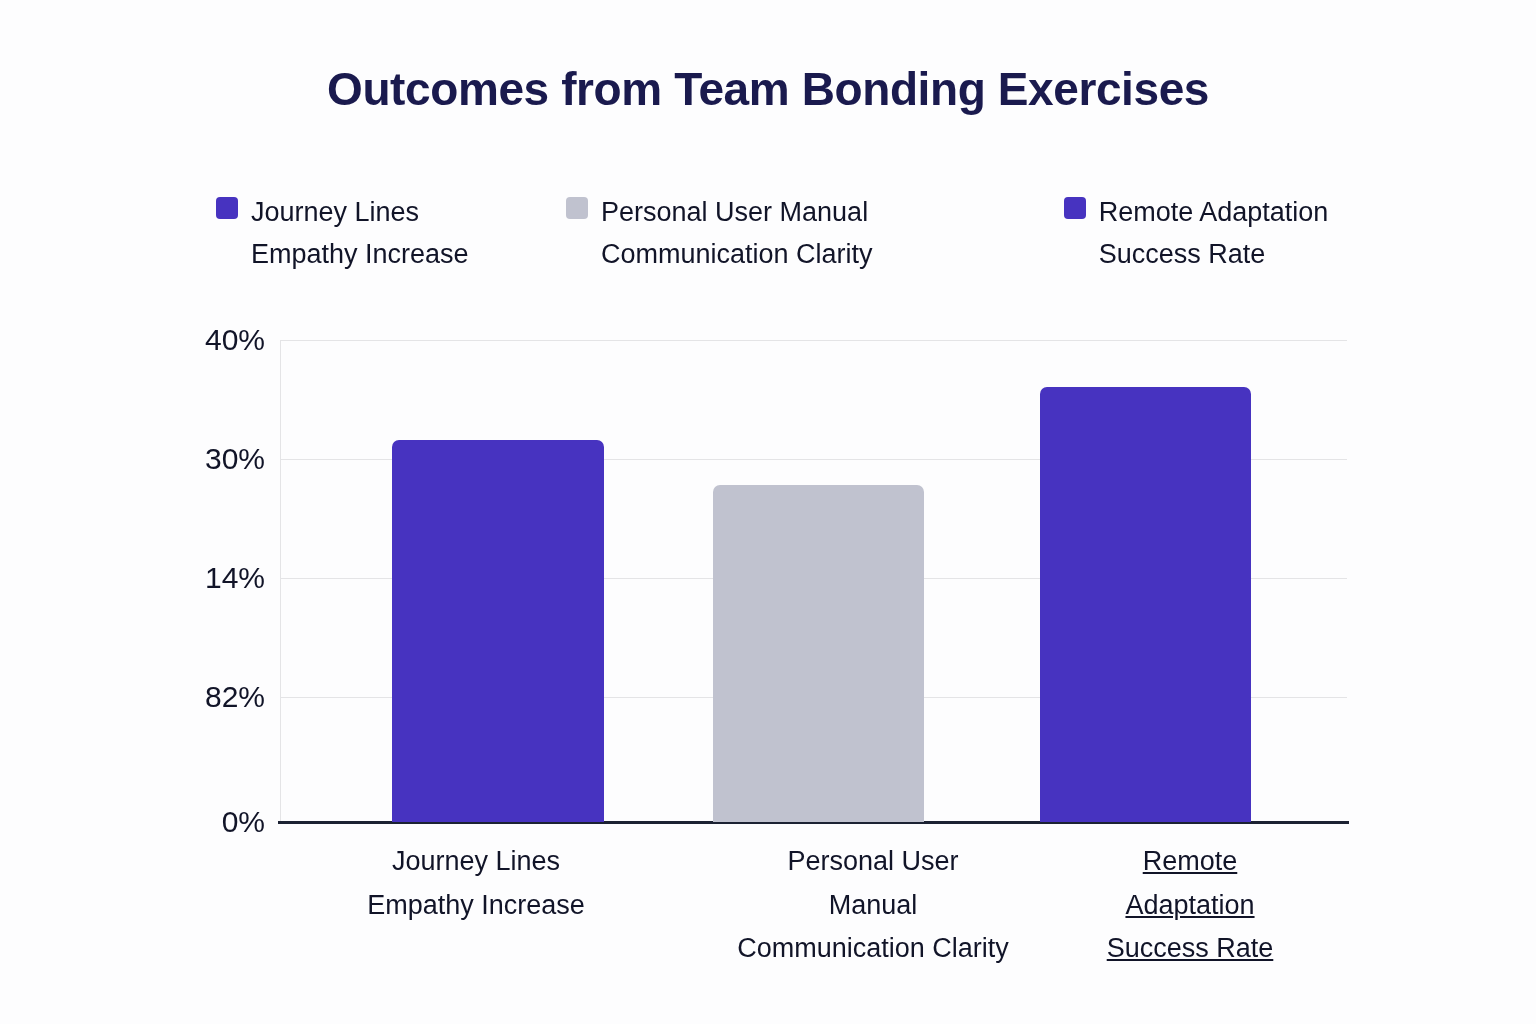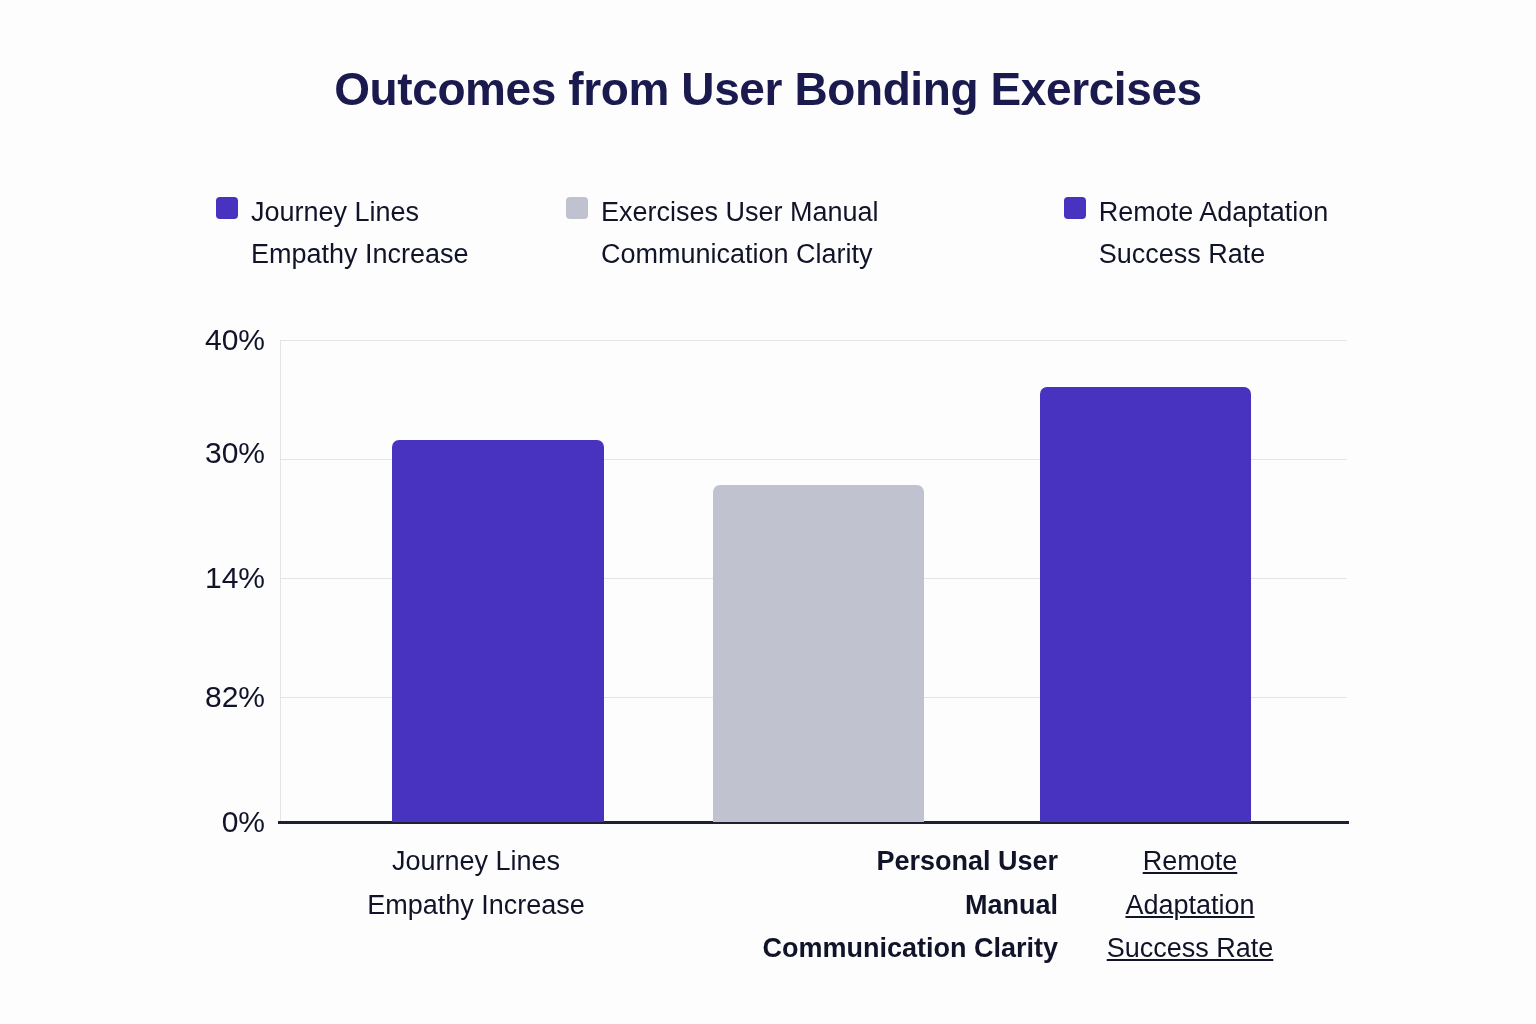--- a/index.html
+++ b/index.html
@@ -140,51 +140,51 @@
   }
   .x-label {
     position: absolute;
     top: 0;
     font-size: 27px;
     color: #111428;
     line-height: 1.62;
     white-space: pre-line;
   }
   .xl-0 { left: 36px;  width: 320px; text-align: center; }
-  .xl-1 { left: 408px; width: 370px; text-align: right; font-weight: bold; }
+  .xl-1 { left: 408px; width: 370px; text-align: center; }
   .xl-2 { left: 760px; width: 300px; text-align: center; text-decoration: underline; }
 </style>
 </head>
 <body>
 
-<div class="chart-title">Outcomes from User Bonding Exercises</div>
+<div class="chart-title">Outcomes from Team Bonding Exercises</div>
 
 <div class="legend">
   <div class="legend-item li-0">
     <span class="legend-swatch" style="background:#4733c0"></span>
     <span class="legend-label">Journey Lines
 Empathy Increase</span>
   </div>
   <div class="legend-item li-1">
     <span class="legend-swatch" style="background:#c0c2cf"></span>
-    <span class="legend-label">Exercises User Manual
+    <span class="legend-label">Personal User Manual
 Communication Clarity</span>
   </div>
   <div class="legend-item li-2">
     <span class="legend-swatch" style="background:#4733c0"></span>
     <span class="legend-label">Remote Adaptation
 Success Rate</span>
   </div>
 </div>
 
 <div class="plot-wrap">
 
   <div class="y-axis-labels">
     <span class="y-tick" style="top:20px">40%</span>
-    <span class="y-tick" style="top:133px">30%</span>
+    <span class="y-tick" style="top:139px">30%</span>
     <span class="y-tick" style="top:258px">14%</span>
     <span class="y-tick" style="top:377px">82%</span>
     <span class="y-tick" style="top:502px">0%</span>
   </div>
 
   <div class="grid-area">
     <div class="axis-left"></div>
     <div class="gridline" style="top:0px"></div>
     <div class="gridline" style="top:119px"></div>
     <div class="gridline" style="top:238px"></div>

